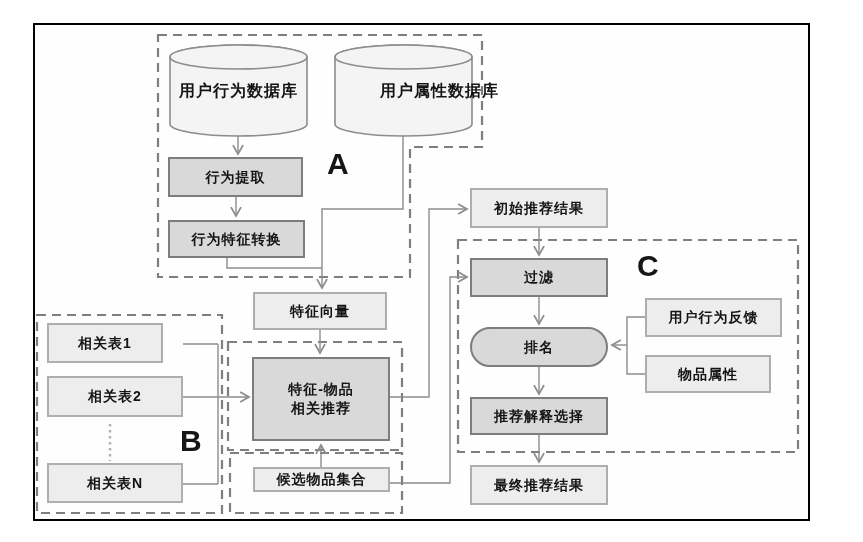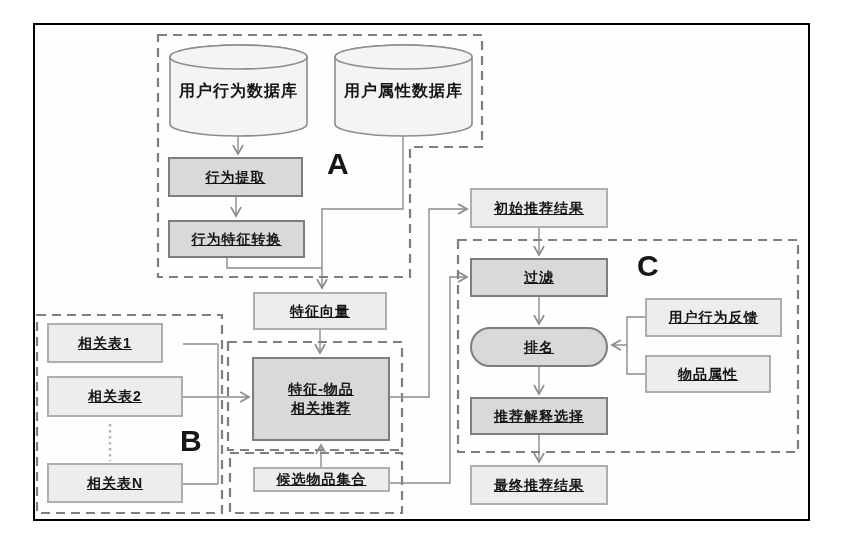--- a/index.html
+++ b/index.html
@@ -7,21 +7,21 @@
           font-family:"Liberation Sans",sans-serif;overflow:hidden;}
   #frame{position:absolute;left:33px;top:23px;width:773px;height:494px;
          border:2px solid #000;background:#fefefe;}
   svg.layer{position:absolute;left:0;top:0;width:863px;height:542px;}
   .dash{fill:none;stroke:#7f7f7f;stroke-width:2.2;stroke-dasharray:9 6;}
   .cyl{fill:#f4f4f4;stroke:#8c8c8c;stroke-width:1.6;}
   .ln{fill:none;stroke:#8c8c8c;stroke-width:1.4;}
   .dots{stroke:#b3b3b3;stroke-width:2.5;stroke-dasharray:2.5 3.5;}
   .node{position:absolute;display:flex;align-items:center;justify-content:center;
         box-sizing:border-box;font-size:14px;font-weight:bold;color:#141414;
-        letter-spacing:1px;text-align:center;line-height:1.35;text-decoration:underline;}
+        letter-spacing:1px;text-align:center;line-height:1.35;}
   .light{background:#ededed;border:2px solid #aeaeae;}
   .dark{background:#d9d9d9;border:2.5px solid #7d7d7d;}
   .cyl-text{position:absolute;display:flex;align-items:center;justify-content:center;
         font-size:16px;font-weight:bold;color:#141414;letter-spacing:1px;}
   .multiline{white-space:pre-line;}
   .group-label{position:absolute;font-size:30px;font-weight:bold;color:#161616;
         letter-spacing:0;}
 </style>
 </head>
 <body>
@@ -63,21 +63,21 @@
     <path class="ln" d="M539,297 V324" marker-end="url(#arr)"></path>
     <path class="ln" d="M539,367 V394" marker-end="url(#arr)"></path>
     <path class="ln" d="M539,435 V462" marker-end="url(#arr)"></path>
     <path class="ln" d="M321,467 V445" marker-end="url(#arr)"></path>
     <path class="ln" d="M390,483 H450 V277 H467" marker-end="url(#arr)"></path>
     <path class="ln" d="M645,317 H627 V374 H645"></path>
     <path class="ln" d="M627,345 H612" marker-end="url(#arr)"></path>
   </svg>
 
   <div class="cyl-text" style="left:172px;top:76px;width:133px;height:30px;">用户行为数据库</div>
-  <div class="cyl-text" style="left:337px;top:76px;width:133px;height:30px;">用户属性数据库</div>
+  <div class="cyl-text" style="left:337px;top:76px;width:133px;height:30px;padding-left:36px;">用户属性数据库</div>
 
   <div class="node dark" style="left:168px;top:157px;width:135px;height:40px;">行为提取</div>
   <div class="node dark" style="left:168px;top:220px;width:137px;height:38px;">行为特征转换</div>
   <div class="node light" style="left:253px;top:292px;width:134px;height:38px;">特征向量</div>
   <div class="node dark multiline" style="left:252px;top:357px;width:138px;height:84px;">特征-物品
 相关推荐</div>
   <div class="node light" style="left:253px;top:467px;width:137px;height:25px;">候选物品集合</div>
 
   <div class="node light" style="left:47px;top:323px;width:116px;height:40px;">相关表1</div>
   <div class="node light" style="left:47px;top:376px;width:136px;height:41px;">相关表2</div>

